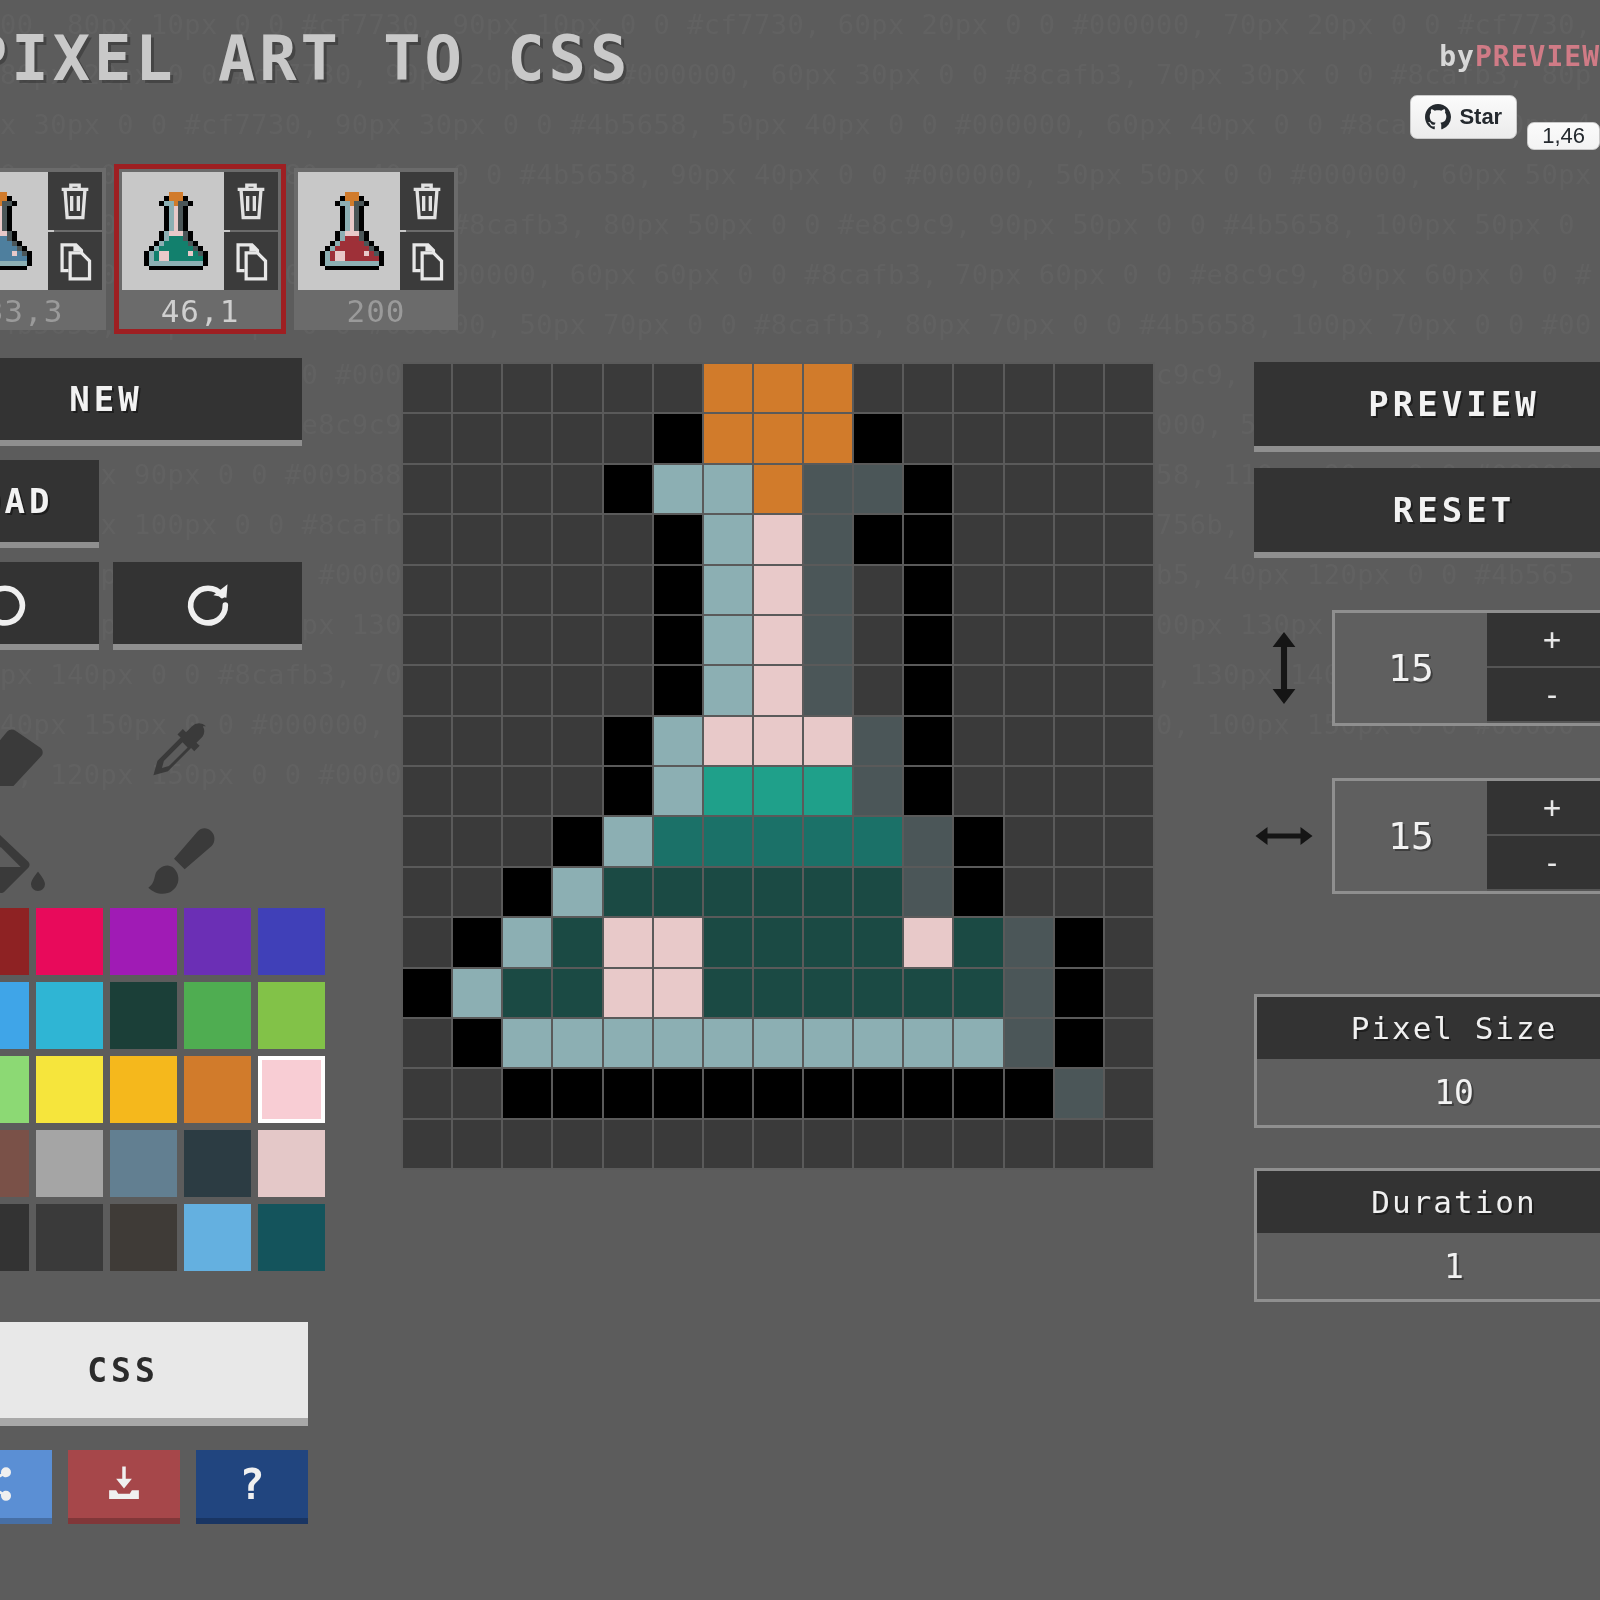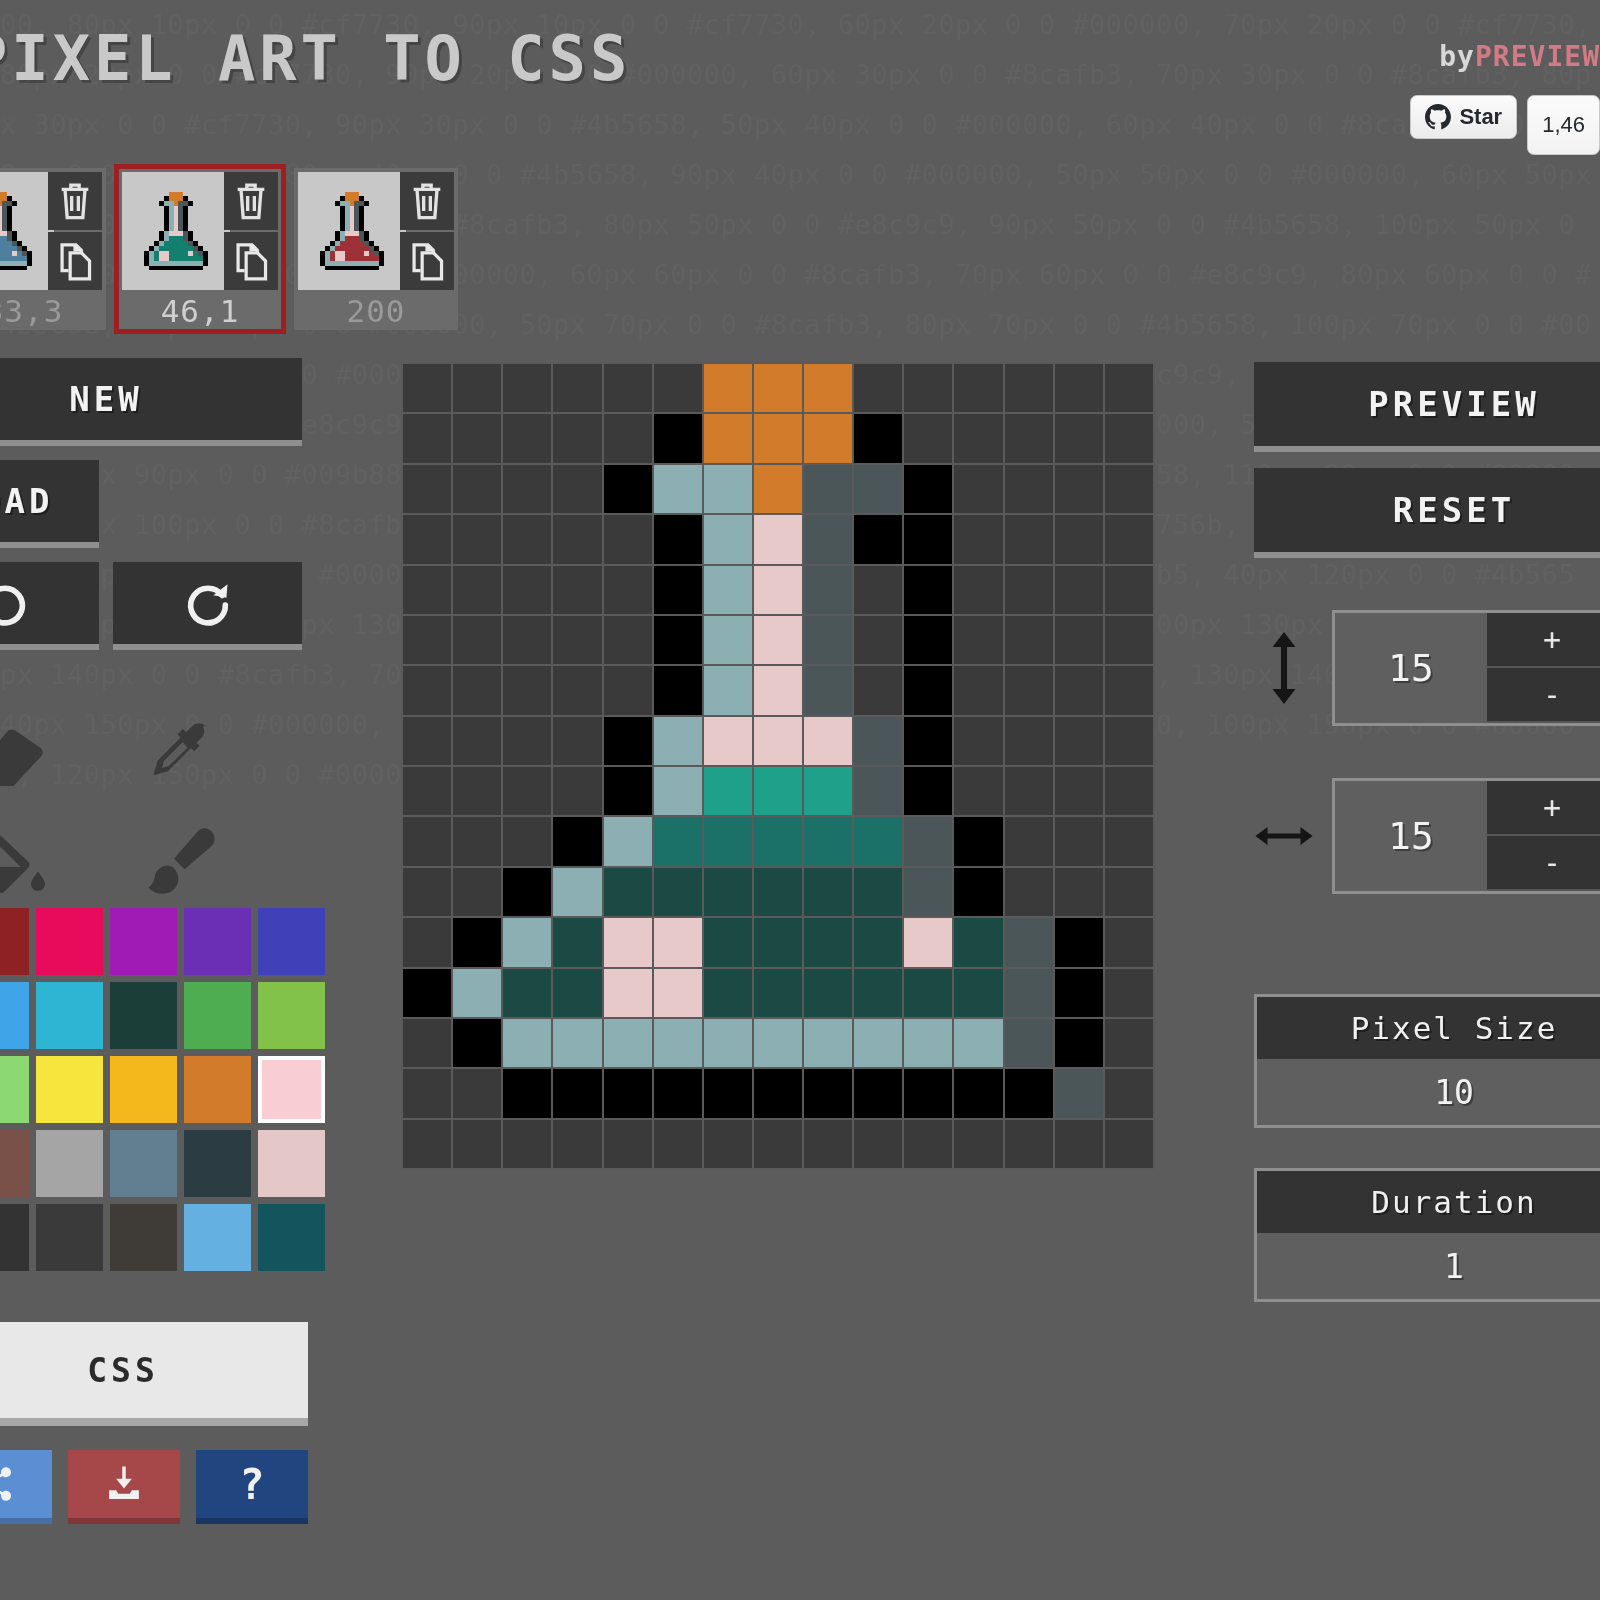--- a/index.html
+++ b/index.html
@@ -47,24 +47,24 @@
   .gh-btn {
     background: linear-gradient(#fbfbfb,#ebebeb);
     border: 1px solid #c9c9c9; border-radius: 7px;
     height: 44px; display:flex; align-items:center; gap:8px;
     padding: 0 14px; font-family: "Liberation Sans", sans-serif;
     font-size: 22px; font-weight: bold; color: #24292e;
   }
   .gh-count {
     background: linear-gradient(#fbfbfb,#f3f3f3);
     border: 1px solid #c9c9c9; border-radius: 7px;
-    height: 60px; display:flex; align-items:center;
+    height: 28px; display:flex; align-items:center;
     padding: 0 14px; margin-left: 10px;
     font-family: "Liberation Sans", sans-serif;
-    font-size: 22px; color: #24292e;
+    font-size: 22px; color: #24292e; margin-top: 27px;
   }
   .gh-mark { width: 26px; height: 26px; }
 
   
   .frames { position: absolute; left: -58px; top: 168px; display: flex; gap: 12px; }
   .frame {
     width: 164px; height: 162px; position: relative;
     background: #6b6b6b; padding: 4px;
   }
   .frame.selected { outline: 5px solid #9e1f22; outline-offset: -1px; background:#6b6b6b; }

